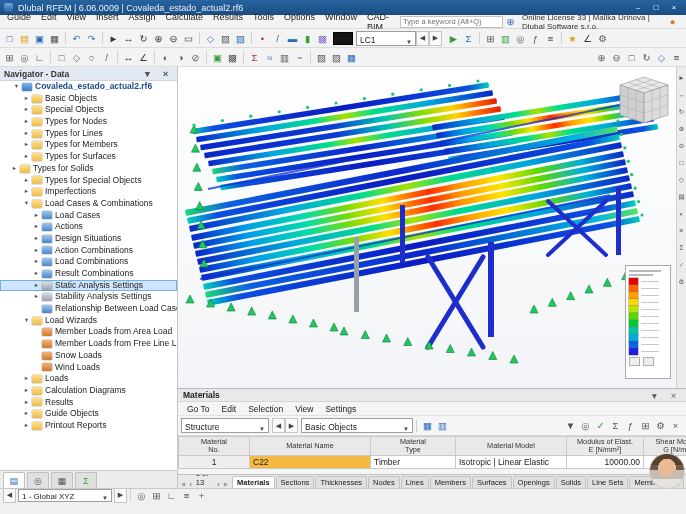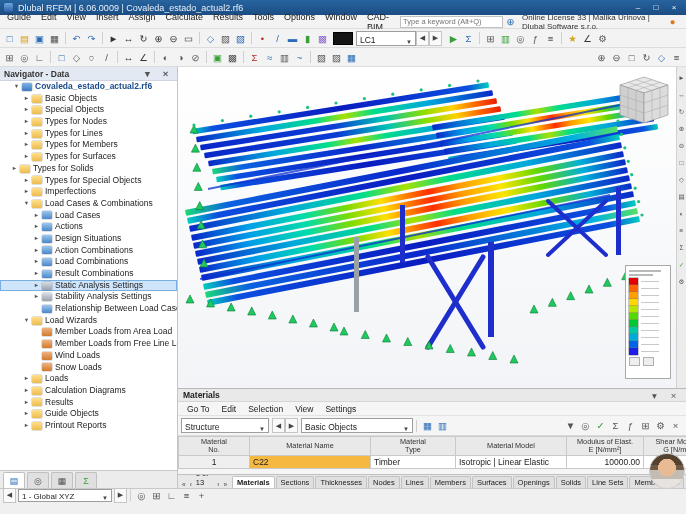--- a/index.html
+++ b/index.html
@@ -331,26 +331,26 @@
           <span>Member Loads from Area Load</span>
         </div>
         <div class="trow" style="padding-left: 32px;">
           <span class="arr"></span>
           <span class="ticon t-load"></span>
           <span>Member Loads from Free Line Load</span>
         </div>
         <div class="trow" style="padding-left: 32px;">
           <span class="arr"></span>
           <span class="ticon t-load"></span>
-          <span>Wind Loads</span>
+          <span>Snow Loads</span>
         </div>
         <div class="trow" style="padding-left: 32px;">
           <span class="arr"></span>
           <span class="ticon t-load"></span>
-          <span>Snow Loads</span>
+          <span>Wind Loads</span>
         </div>
         <div class="trow" style="padding-left: 22px;">
           <span class="arr">►</span>
           <span class="ticon t-folder"></span>
           <span>Loads</span>
         </div>
         <div class="trow" style="padding-left: 22px;">
           <span class="arr">►</span>
           <span class="ticon t-folder"></span>
           <span>Calculation Diagrams</span>

